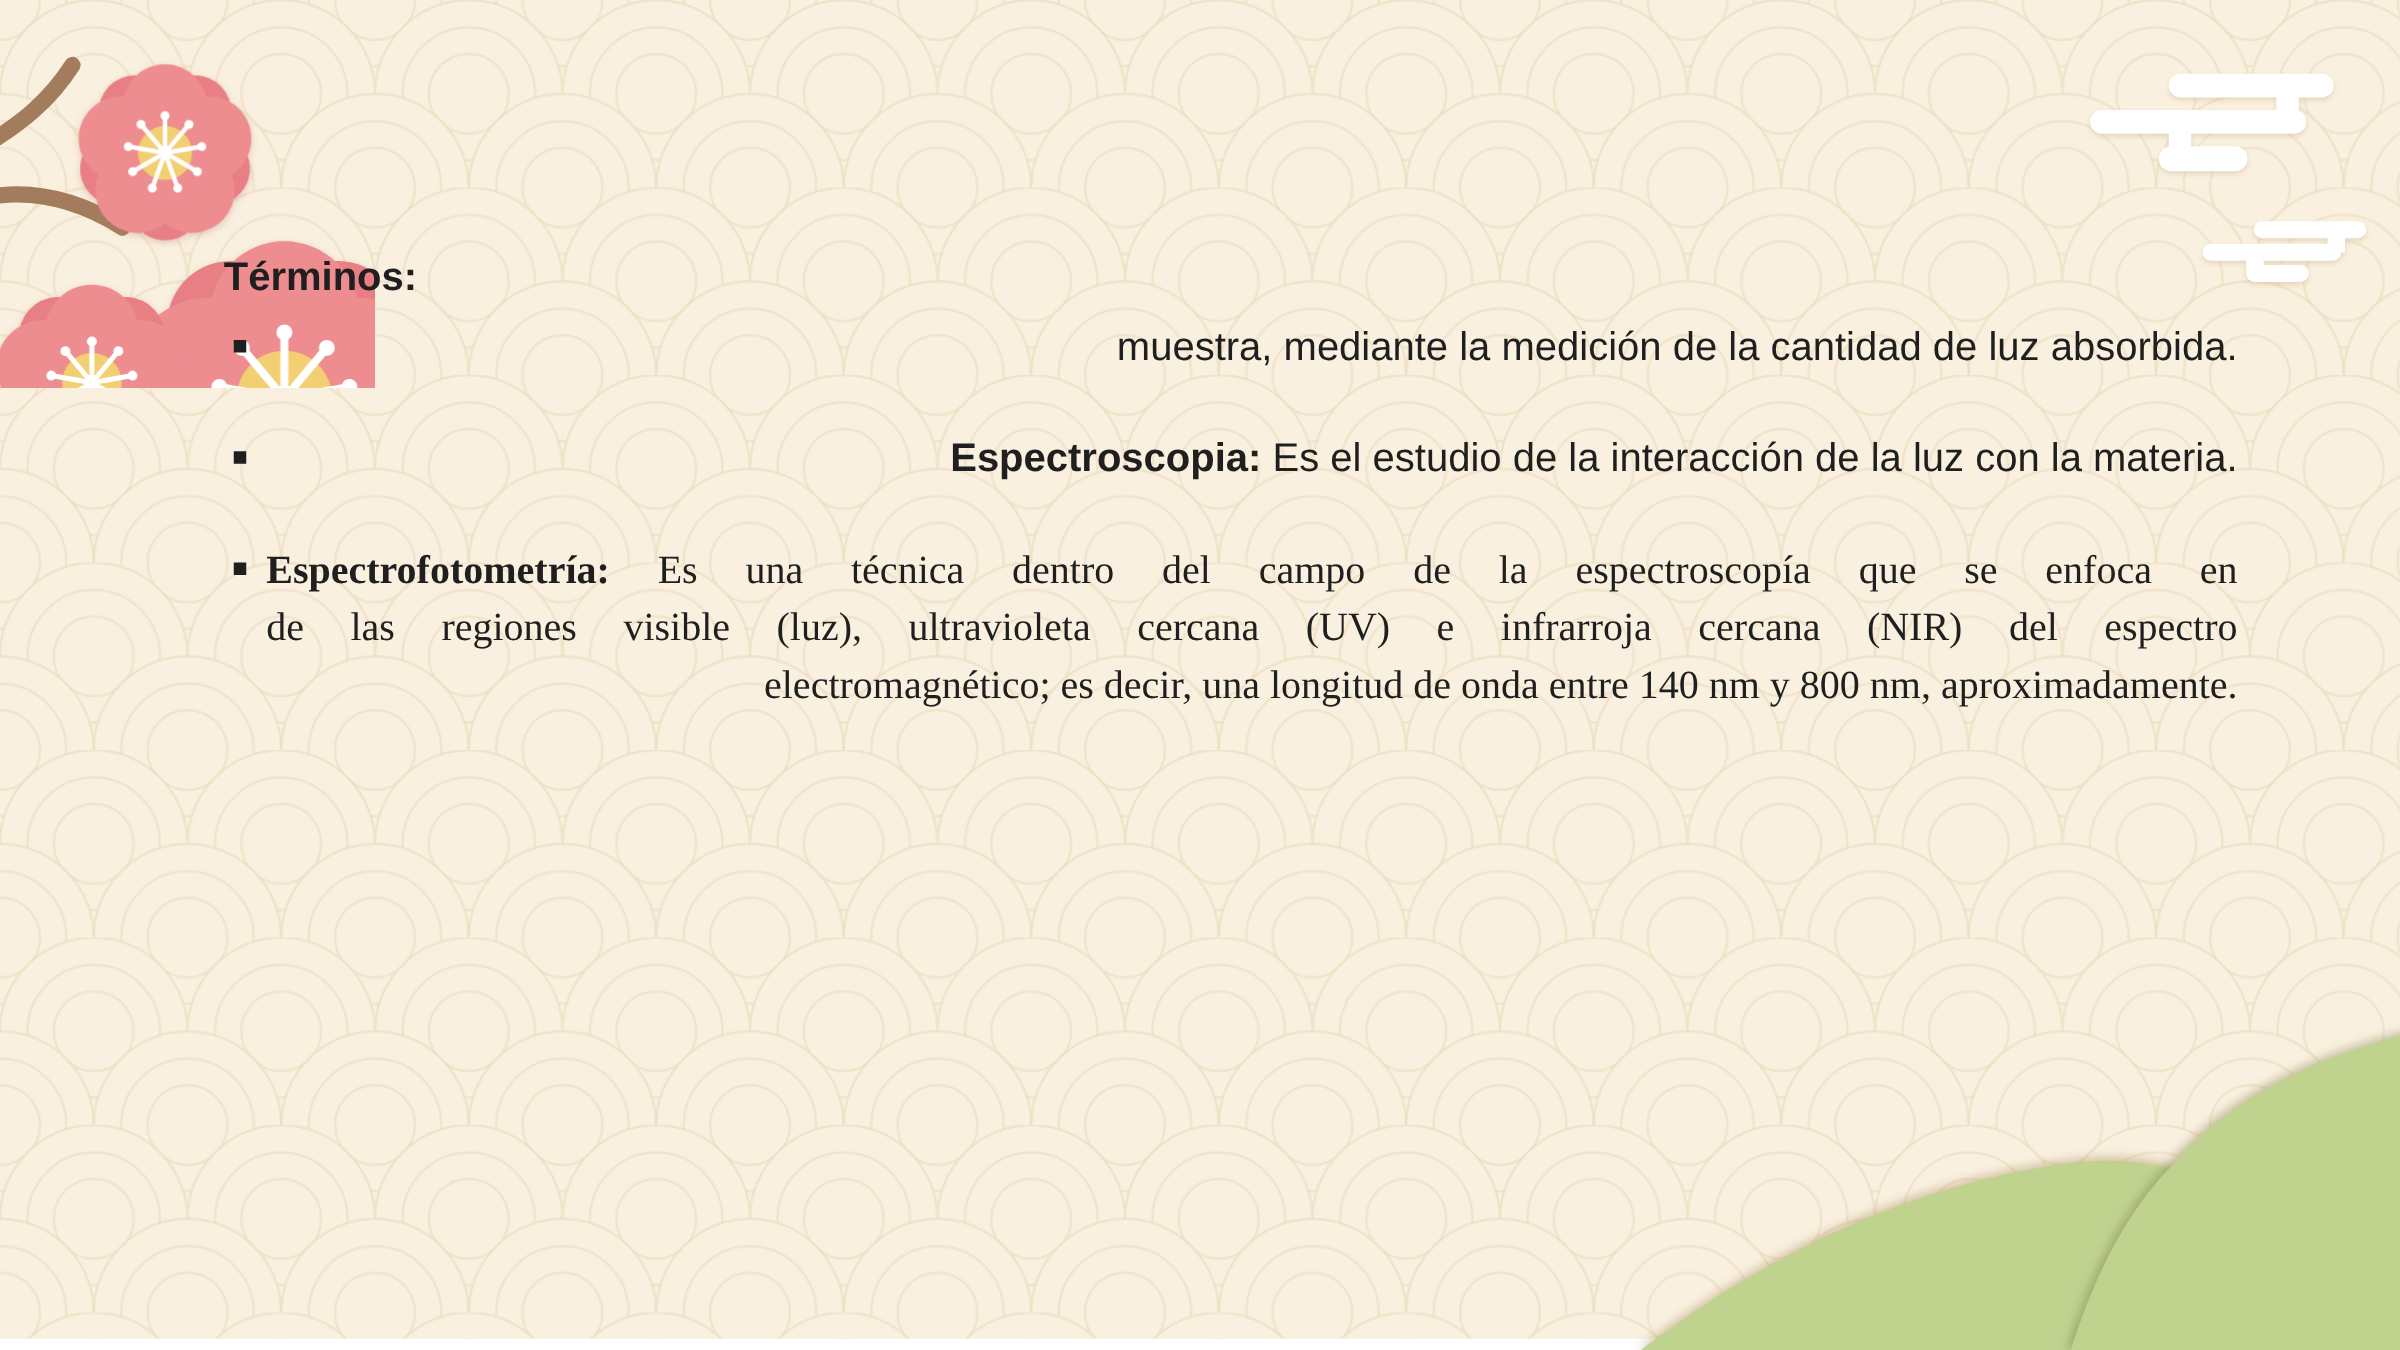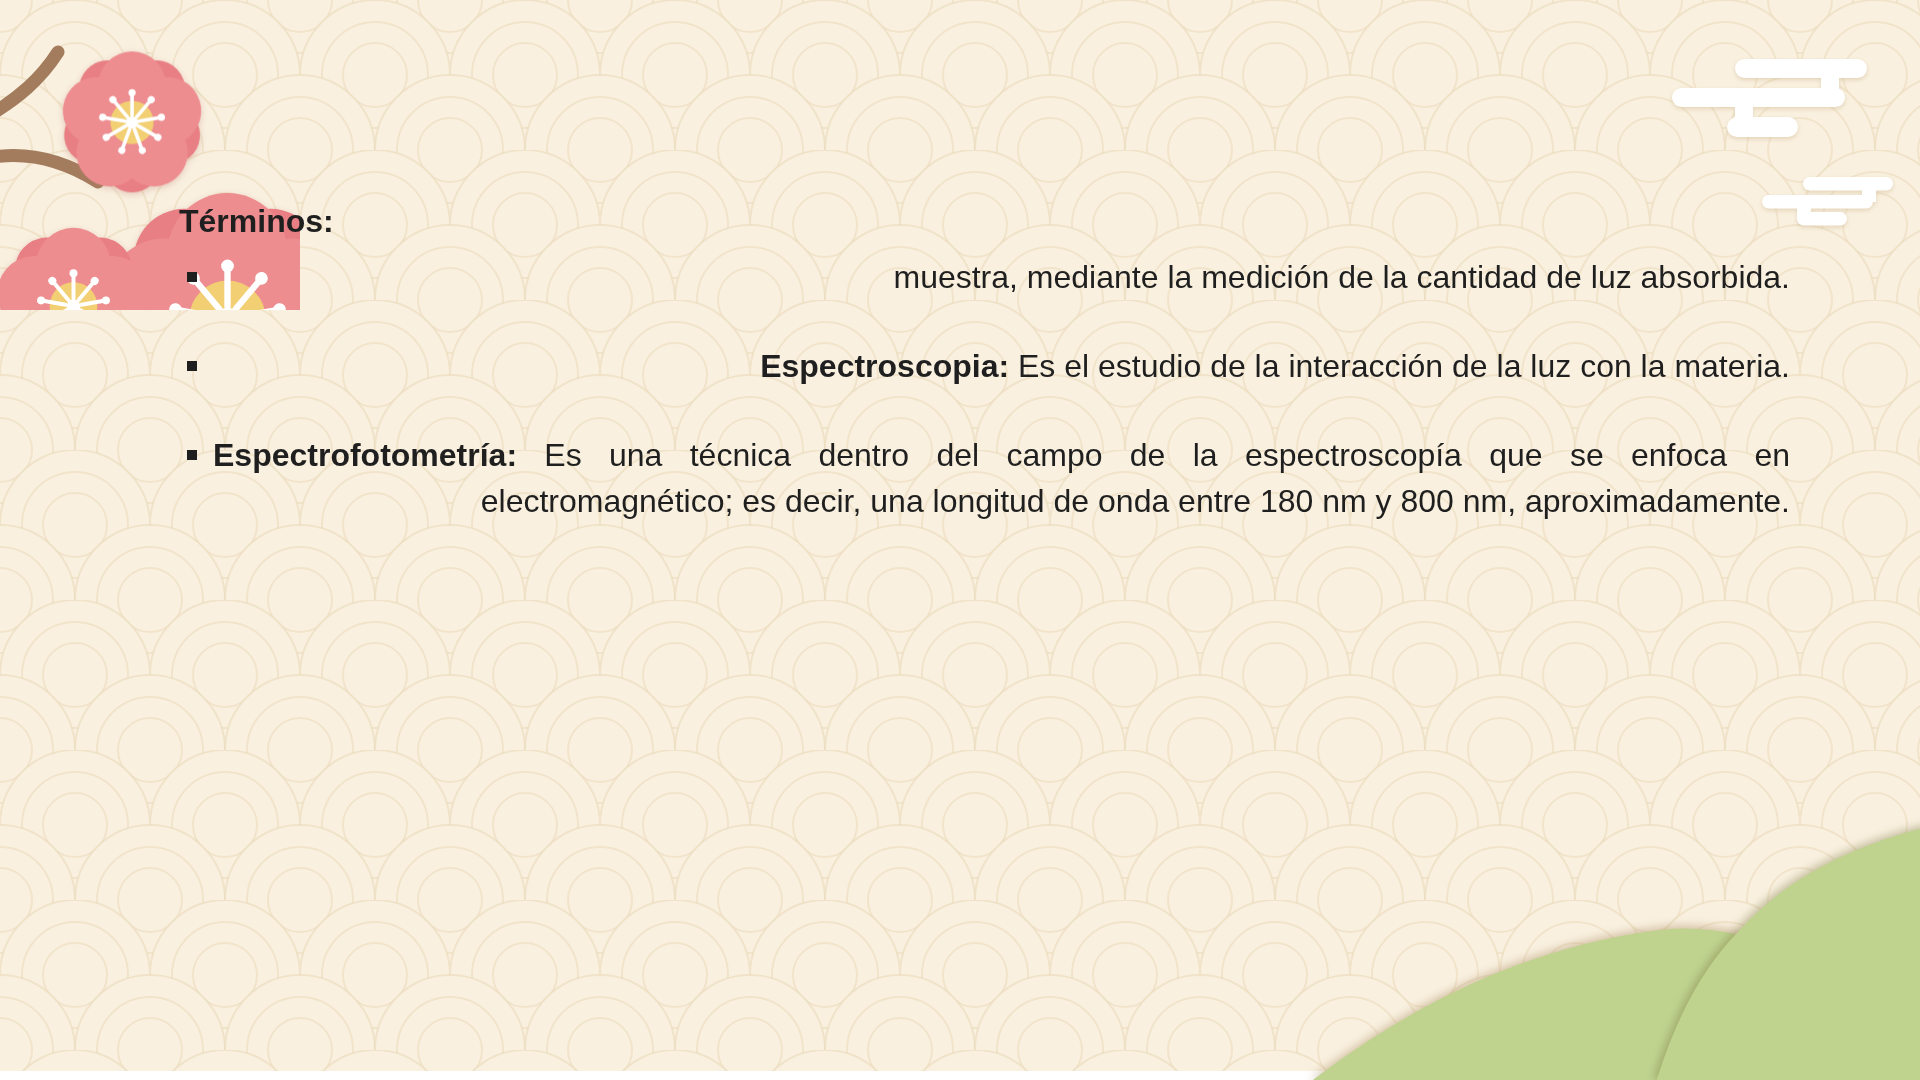--- a/index.html
+++ b/index.html
@@ -37,21 +37,21 @@
   .stamen circle{fill:var(--stamen);}
   .blossom-g{filter:drop-shadow(0 2px 3px rgba(190,120,115,.35));}
 
   .content{
     position:absolute;left:179px;top:198px;width:1611px;z-index:5;
     font-size:32px;line-height:46px;
   }
   .heading{font-weight:bold;margin-bottom:10px;}
   ul.terms{list-style:none;}
   li.term{position:relative;padding-left:34px;margin-bottom:43px;}
-  li.term:last-child{margin-bottom:0;}
+  li.term:last-child{margin-bottom:0;font-family:Liberation Serif, serif;}
   li.term::before{
     content:"";position:absolute;left:8px;top:18px;width:10px;height:10px;
     background:var(--text);
   }
   .tline{text-align:right;}
   .tline.fill{text-align:justify;text-align-last:justify;}
   .tline b{font-weight:bold;}
 </style>
 </head>
 <body>
@@ -172,16 +172,17 @@
   <div class="heading">Términos:</div>
   <ul class="terms">
       <li class="term">
         <div class="tline">muestra, mediante la medición de la cantidad de luz absorbida.</div>
       </li>
       <li class="term">
         <div class="tline"><b>Espectroscopia:</b> Es el estudio de la interacción de la luz con la materia.</div>
       </li>
       <li class="term">
         <div class="tline fill"><b>Espectrofotometría:</b> Es una técnica dentro del campo de la espectroscopía que se enfoca en</div>
-        <div class="tline">electromagnético; es decir, una longitud de onda entre 180 nm y 800 nm, aproximadamente.</div>
+        <div class="tline fill">de las regiones visible (luz), ultravioleta cercana (UV) e infrarroja cercana (NIR) del espectro</div>
+        <div class="tline">electromagnético; es decir, una longitud de onda entre 140 nm y 800 nm, aproximadamente.</div>
       </li>
     </ul>
 </div>
 
 </body></html>

